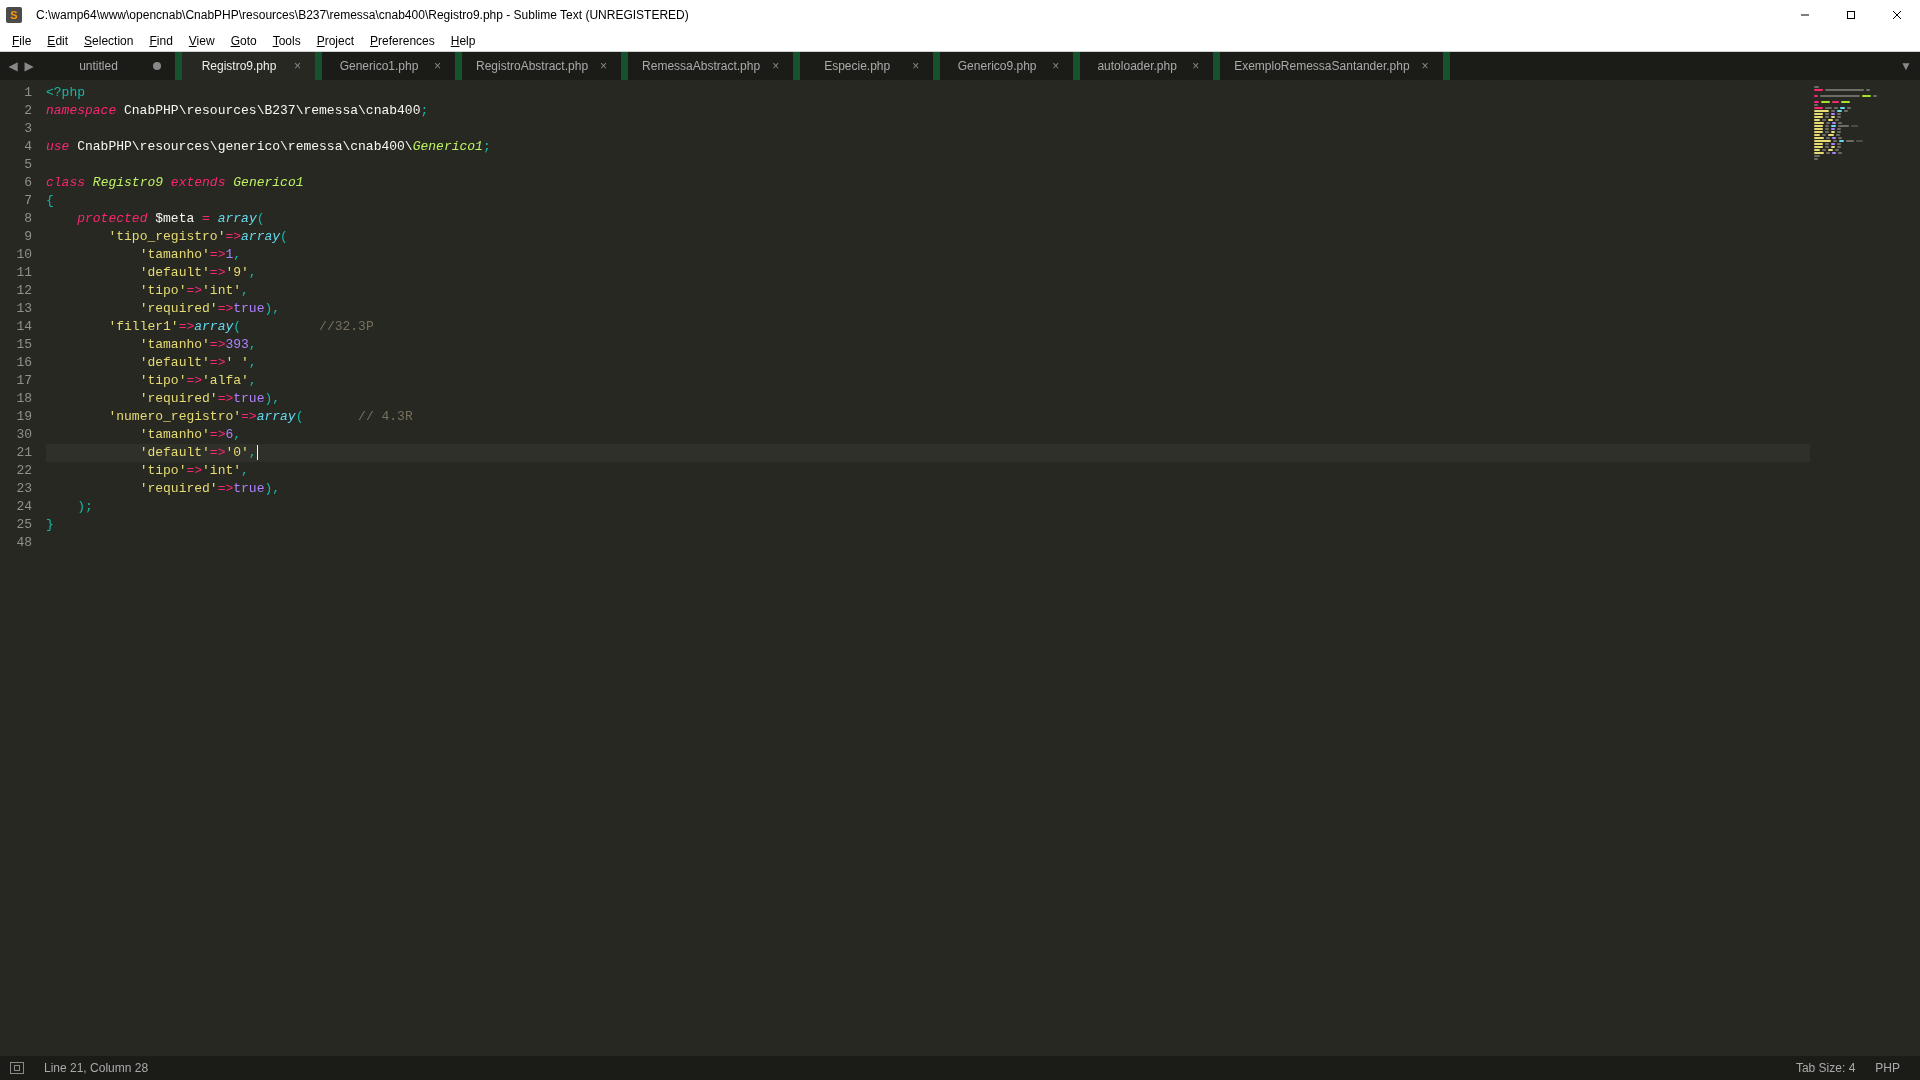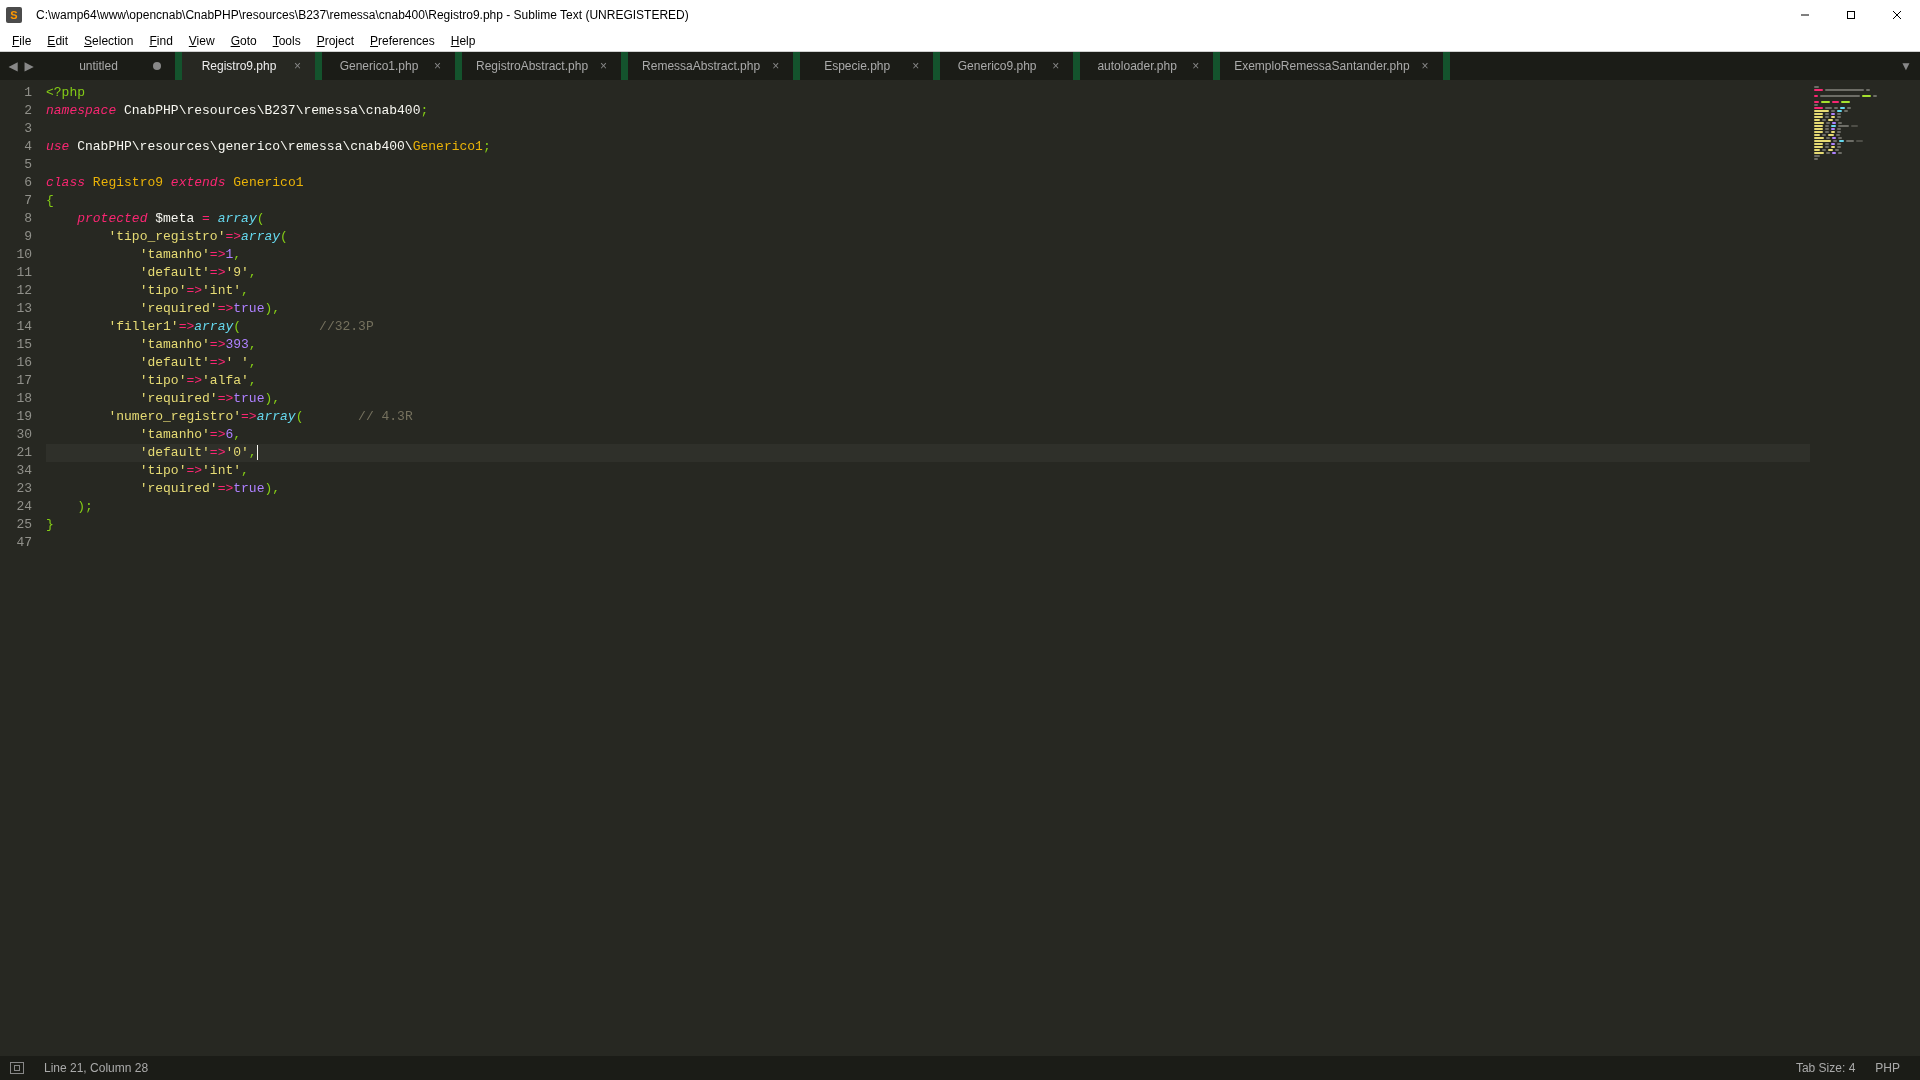--- a/index.html
+++ b/index.html
@@ -140,28 +140,28 @@
     display:inline-block;
     width:1px; height:15px;
     background:#f8f8f2;
     vertical-align:middle;
     animation: blink 1s steps(1) infinite;
   }
   @keyframes blink { 50% { opacity:0; } }
 
   
   .tok-kw   { color:#f92672; font-style: italic; }     
-  .tok-type { color:#eab308; }     
+  .tok-type { color:#bef264; font-style: italic; }     
   .tok-var  { color:#f8f8f2; }
   .tok-op   { color:#f92672; }                          
   .tok-func { color:#66d9ef; font-style: italic; }     
   .tok-str  { color:#e6db74; }                          
   .tok-num  { color:#ae81ff; }                          
   .tok-com  { color:#75715e; }                          
-  .tok-punc { color:#84cc16; }                          
+  .tok-punc { color:#14b8a6; }                          
 
   
   .minimap {
     width: 110px;
     background:#272822;
     padding:6px 4px;
   }
   .minimap .mm-line {
     height:2px;
     margin-bottom:1px;
@@ -298,25 +298,25 @@
       <div class="ln">12</div>
       <div class="ln">13</div>
       <div class="ln">14</div>
       <div class="ln">15</div>
       <div class="ln">16</div>
       <div class="ln">17</div>
       <div class="ln">18</div>
       <div class="ln">19</div>
       <div class="ln">30</div>
       <div class="ln">21</div>
-      <div class="ln">34</div>
+      <div class="ln">22</div>
       <div class="ln">23</div>
       <div class="ln">24</div>
       <div class="ln">25</div>
-      <div class="ln">47</div>
+      <div class="ln">48</div>
     </div>
   <div class="code" id="code"><div class="line"><span class="tok-punc">&lt;?php</span></div><div class="line"><span class="tok-kw">namespace</span><span class="tok-var"> CnabPHP\resources\B237\remessa\cnab400</span><span class="tok-punc">;</span></div><div class="line"></div><div class="line"><span class="tok-kw">use</span><span class="tok-var"> CnabPHP\resources\generico\remessa\cnab400\</span><span class="tok-type">Generico1</span><span class="tok-punc">;</span></div><div class="line"></div><div class="line"><span class="tok-kw">class</span><span> </span><span class="tok-type">Registro9</span><span> </span><span class="tok-kw">extends</span><span> </span><span class="tok-type">Generico1</span></div><div class="line"><span class="tok-punc">{</span></div><div class="line"><span>    </span><span class="tok-kw">protected</span><span class="tok-var"> $meta </span><span class="tok-op">=</span><span> </span><span class="tok-func">array</span><span class="tok-punc">(</span></div><div class="line"><span>        </span><span class="tok-str">'tipo_registro'</span><span class="tok-op">=&gt;</span><span class="tok-func">array</span><span class="tok-punc">(</span></div><div class="line"><span>            </span><span class="tok-str">'tamanho'</span><span class="tok-op">=&gt;</span><span class="tok-num">1</span><span class="tok-punc">,</span></div><div class="line"><span>            </span><span class="tok-str">'default'</span><span class="tok-op">=&gt;</span><span class="tok-str">'9'</span><span class="tok-punc">,</span></div><div class="line"><span>            </span><span class="tok-str">'tipo'</span><span class="tok-op">=&gt;</span><span class="tok-str">'int'</span><span class="tok-punc">,</span></div><div class="line"><span>            </span><span class="tok-str">'required'</span><span class="tok-op">=&gt;</span><span class="tok-num">true</span><span class="tok-punc">),</span></div><div class="line"><span>        </span><span class="tok-str">'filler1'</span><span class="tok-op">=&gt;</span><span class="tok-func">array</span><span class="tok-punc">(          </span><span class="tok-com">//32.3P</span></div><div class="line"><span>            </span><span class="tok-str">'tamanho'</span><span class="tok-op">=&gt;</span><span class="tok-num">393</span><span class="tok-punc">,</span></div><div class="line"><span>            </span><span class="tok-str">'default'</span><span class="tok-op">=&gt;</span><span class="tok-str">' '</span><span class="tok-punc">,</span></div><div class="line"><span>            </span><span class="tok-str">'tipo'</span><span class="tok-op">=&gt;</span><span class="tok-str">'alfa'</span><span class="tok-punc">,</span></div><div class="line"><span>            </span><span class="tok-str">'required'</span><span class="tok-op">=&gt;</span><span class="tok-num">true</span><span class="tok-punc">),</span></div><div class="line"><span>        </span><span class="tok-str">'numero_registro'</span><span class="tok-op">=&gt;</span><span class="tok-func">array</span><span class="tok-punc">(       </span><span class="tok-com">// 4.3R</span></div><div class="line"><span>            </span><span class="tok-str">'tamanho'</span><span class="tok-op">=&gt;</span><span class="tok-num">6</span><span class="tok-punc">,</span></div><div class="line hl"><span>            </span><span class="tok-str">'default'</span><span class="tok-op">=&gt;</span><span class="tok-str">'0'</span><span class="tok-punc">,</span><span class="cursor"></span></div><div class="line"><span>            </span><span class="tok-str">'tipo'</span><span class="tok-op">=&gt;</span><span class="tok-str">'int'</span><span class="tok-punc">,</span></div><div class="line"><span>            </span><span class="tok-str">'required'</span><span class="tok-op">=&gt;</span><span class="tok-num">true</span><span class="tok-punc">),</span></div><div class="line"><span class="tok-punc">    );</span></div><div class="line"><span class="tok-punc">}</span></div><div class="line"></div></div>
   <div class="minimap" id="minimap">
       <div class="mm-line">
         <div class="mm-seg mm-plain" style="width: 5px;"></div>
       </div>
       <div class="mm-line">
         <div class="mm-seg mm-kw" style="width: 9px;"></div>
         <div class="mm-seg mm-plain" style="width: 39px;"></div>
         <div class="mm-seg mm-plain" style="width: 4px;"></div>

